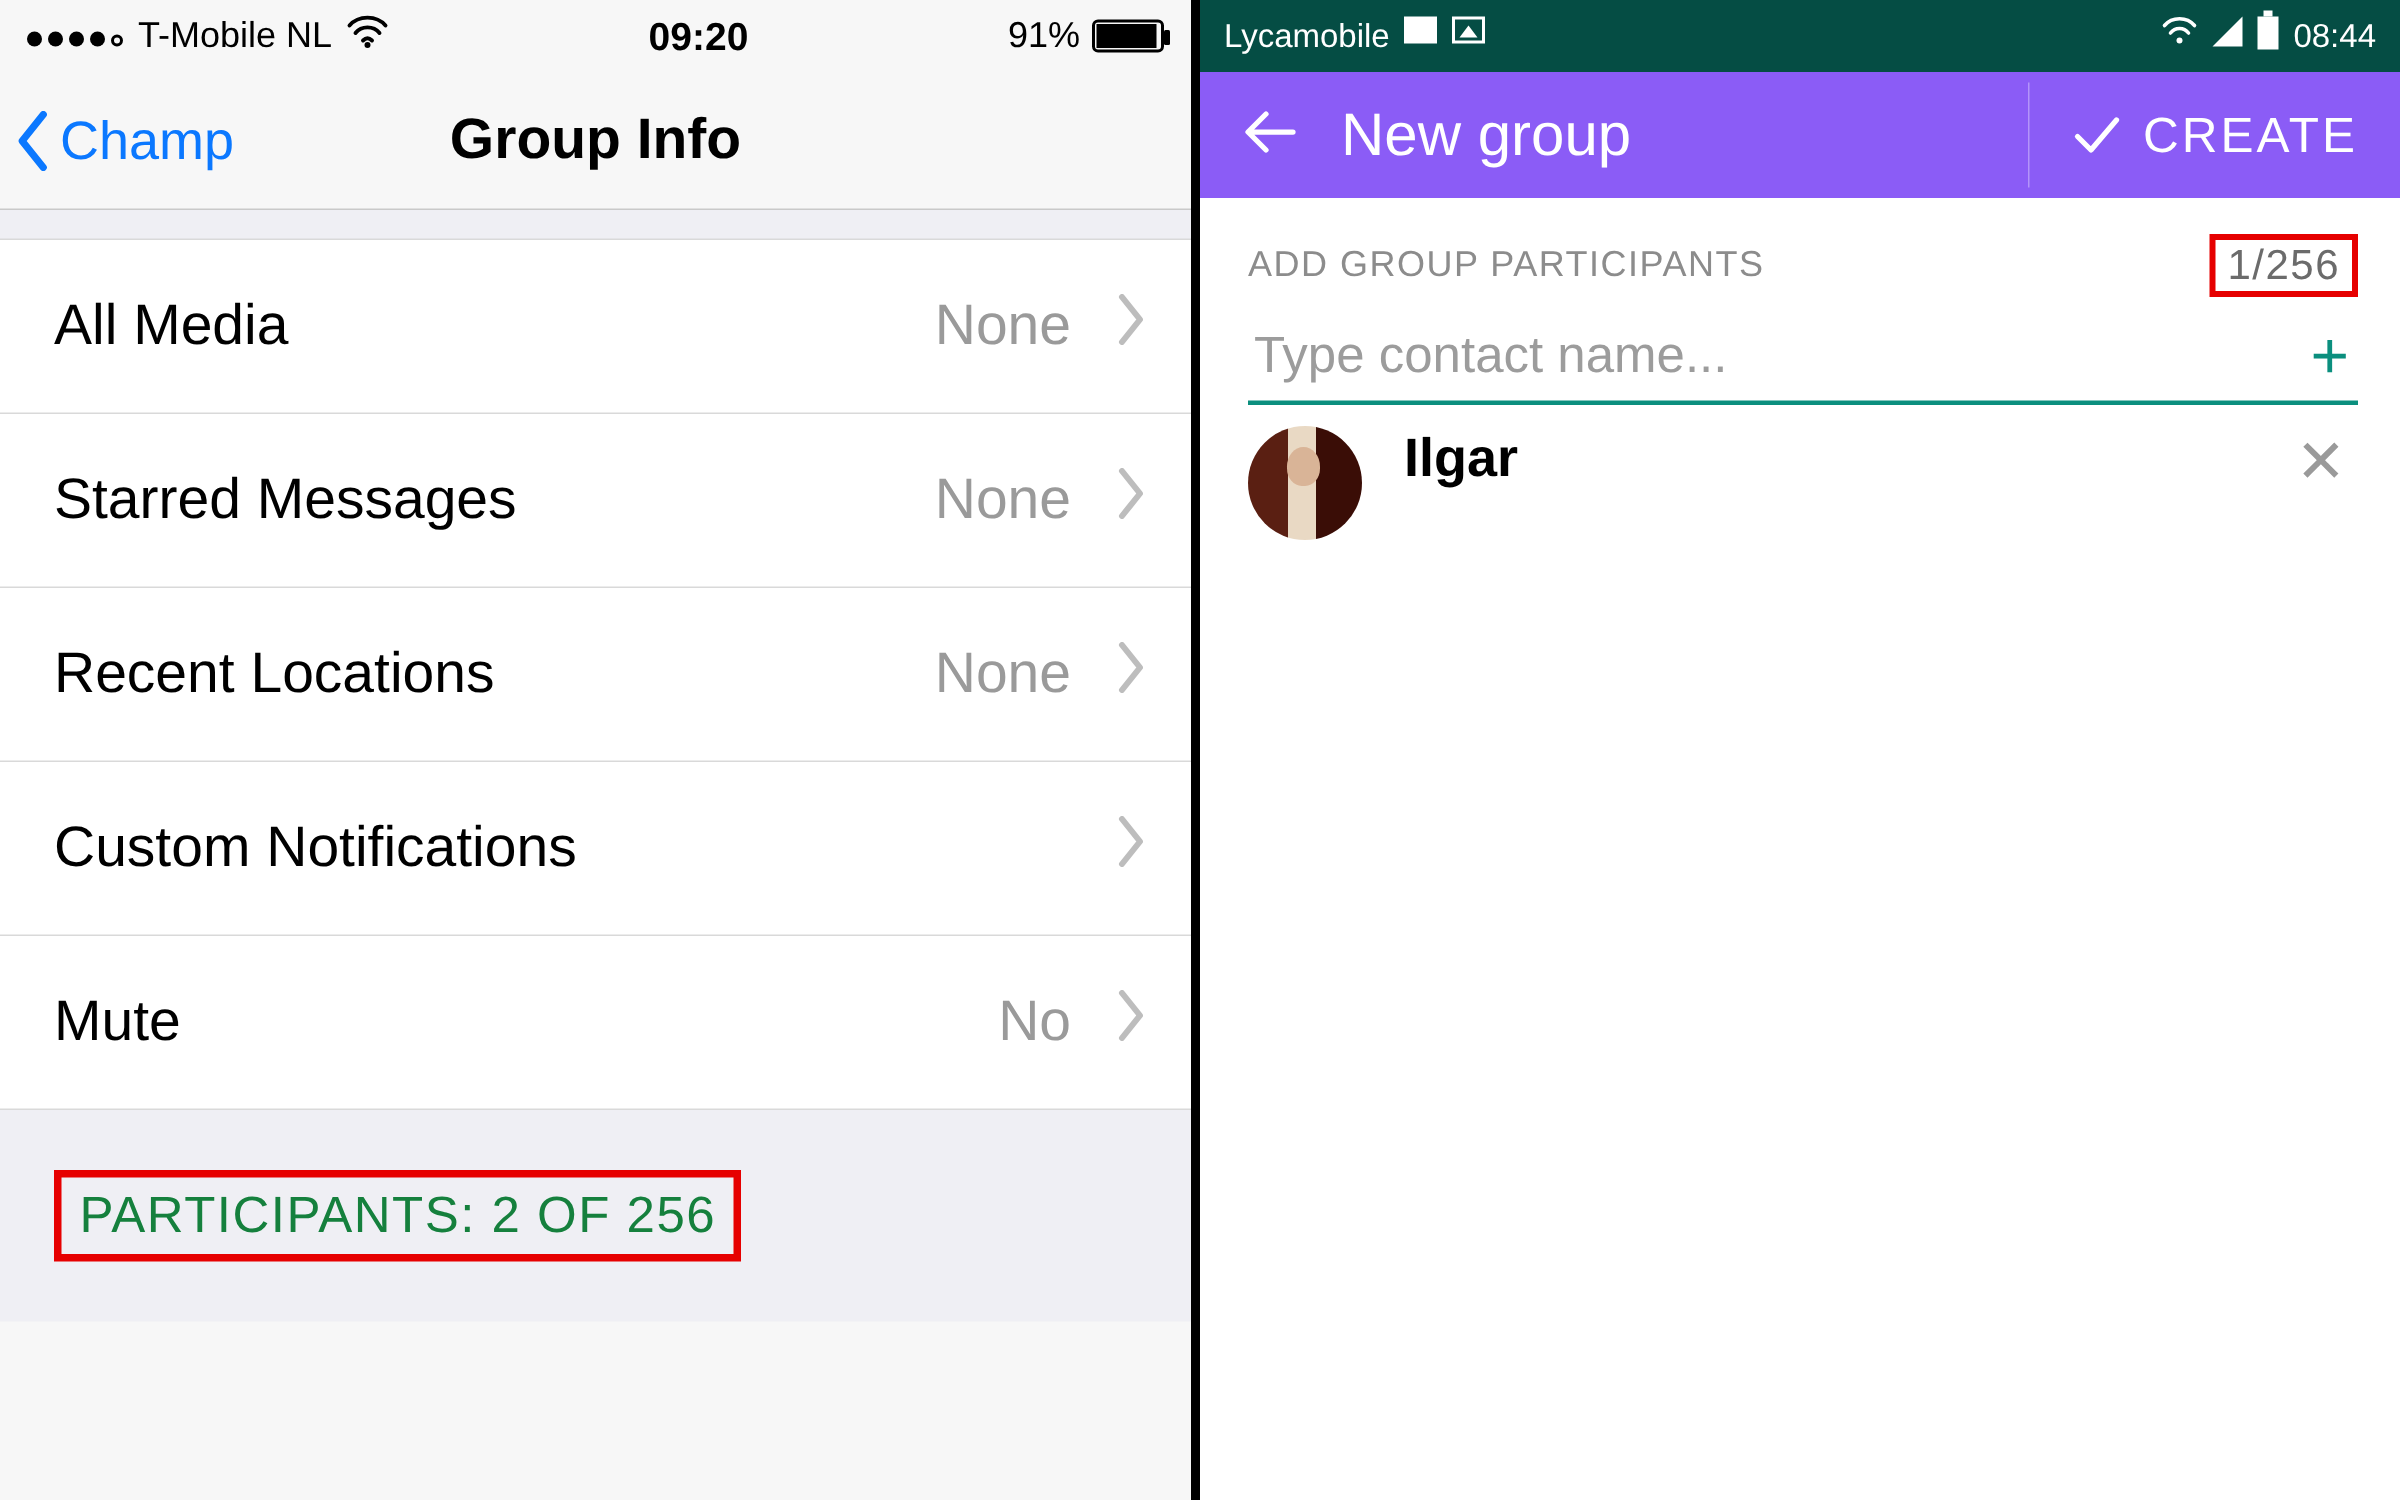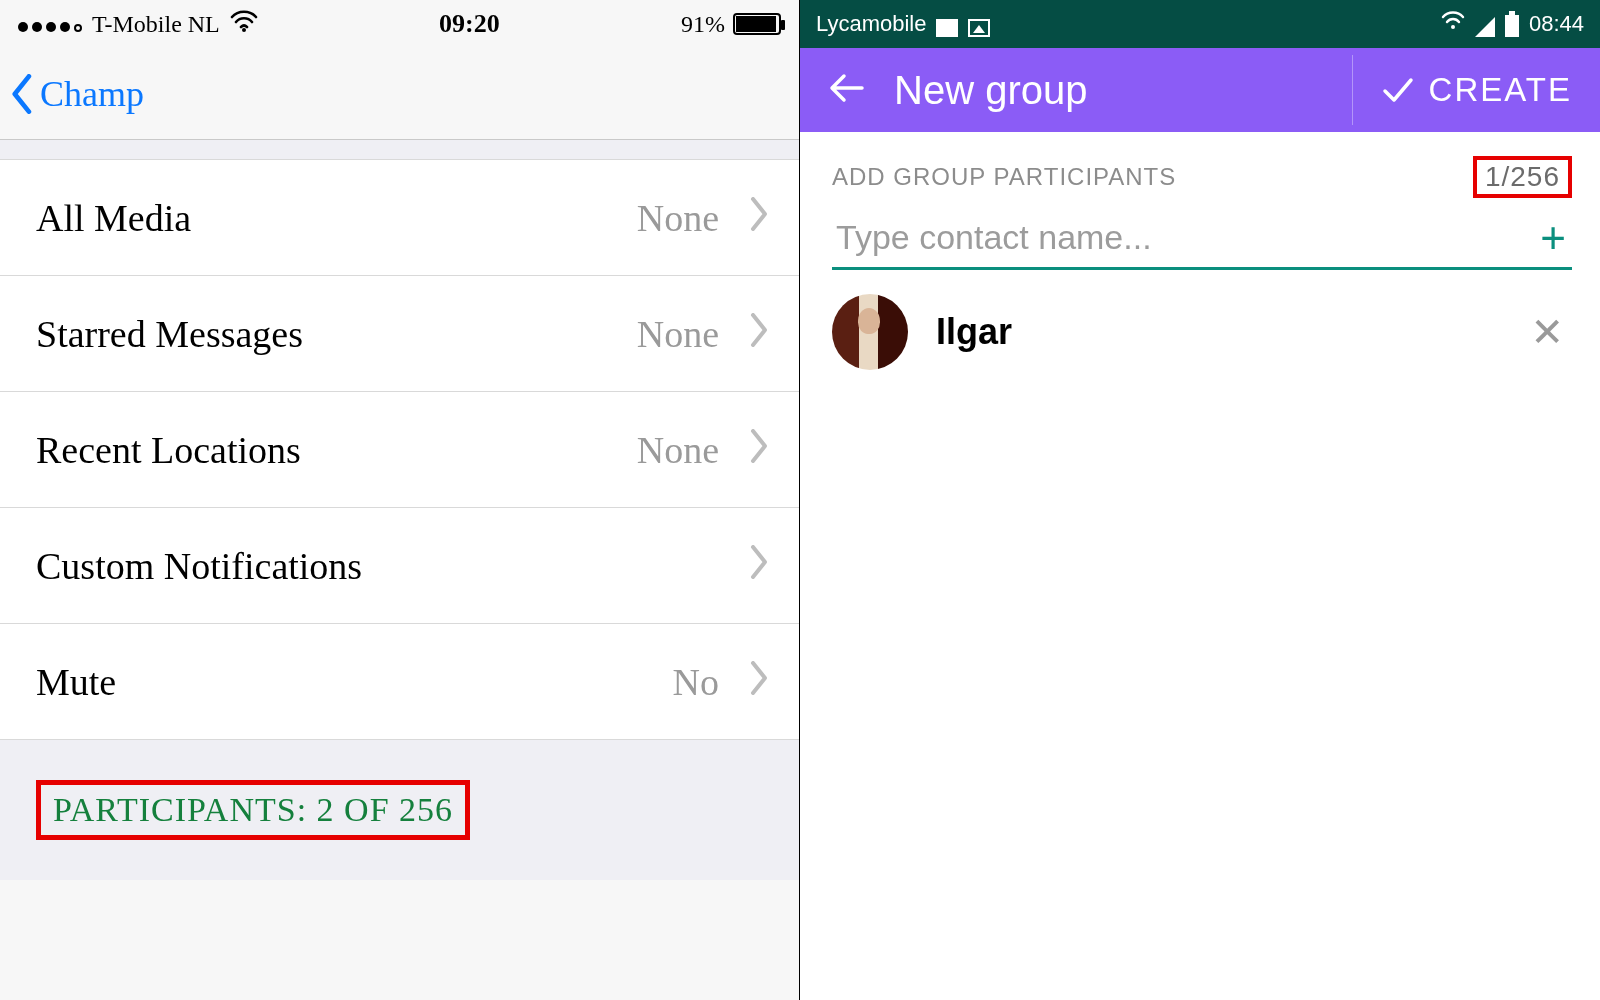--- a/index.html
+++ b/index.html
@@ -1,19 +1,19 @@
 <!DOCTYPE html>
 <html><head>
 <meta charset="utf-8">
 <style>
   * { box-sizing: border-box; margin: 0; padding: 0; }
   html, body { width: 1600px; height: 1000px; font-family: -apple-system, "Helvetica Neue", Arial, sans-serif; }
   body { display: flex; background:#fff; }
   .pane { height:100%; position:relative; overflow:hidden; }
-  .pane.left  { width: 50%; border-right:1px solid #000000; background:#f7f7f7;font-family:Liberation Serif, serif; }
+  .pane.left  { width: 50%; border-right:6px solid #000000; background:#f7f7f7; }
   .pane.right { width: 50%; background:#fff; }
 
   
   .ios-status { height:48px; background:#f7f7f7; display:flex; align-items:center; justify-content:space-between; padding:0 18px; font-size:24px; color:#000; }
   .ios-status .dots span{ display:inline-block; width:10px; height:10px; border-radius:50%; background:#000; margin-right:4px;}
   .ios-status .dots span.hollow{ background:transparent; border:2px solid #000; width:8px; height:8px;}
   .ios-status .carrier{ font-size:24px; margin-left:6px;}
   .ios-status .wifi{ margin-left:10px;}
   .ios-status .time{ font-weight:600; font-size:26px;}
   .ios-status .right-cluster{ display:flex; align-items:center; gap:8px;text-align:center;}
@@ -28,21 +28,21 @@
   .ios-row{ display:flex; align-items:center; justify-content:space-between; padding:0 30px 0 36px; height:116px; border-bottom:1px solid #d9d9d9; font-size:38px; color:#000; cursor:pointer;}
   .ios-row .row-right{ display:flex; align-items:center; gap:30px; color:#9a9a9a; font-size:38px;}
   .ios-row .chev svg{ width:20px; height:34px; }
   .ios-row .chev path{ stroke:#bdbdbd; }
   .ios-section{ background:#efeff4; padding:40px 30px 40px 36px; }
   .ios-section .participants{ display:inline-block; font-size:34px; letter-spacing:1px; color:#15803d; border:5px solid #e60000; padding:6px 12px;}
   .ios-gap{ height:20px; background:#efeff4; border-bottom:1px solid #d9d9d9;}
 
   
   .and-status{ height:48px; background:#054d44; color:#fff; display:flex; align-items:center; justify-content:space-between; padding:0 16px; font-size:22px;}
-  .and-status .l, .and-status .r { display:flex; align-items:flex-end; gap:10px; }
+  .and-status .l, .and-status .r { display:flex; align-items:flex-start; gap:10px; }
   .and-status .small-ic{ width:22px; height:18px; background:#fff; display:inline-block;}
   .and-status .pic{ width:22px; height:18px; border:2px solid #fff; display:inline-block; position:relative;}
   .and-status .pic::after{ content:""; position:absolute; left:3px; bottom:2px; width:0; height:0; border-left:6px solid transparent; border-right:6px solid transparent; border-bottom:8px solid #fff;}
   .and-status .tri{ width:0; height:0; border-left:20px solid transparent; border-bottom:20px solid #fff; display:inline-block;}
   .and-status .batt{ width:14px; height:22px; background:#fff; position:relative;}
   .and-status .batt::before{ content:""; position:absolute; top:-4px; left:4px; width:6px; height:4px; background:#fff;}
   .and-appbar{ height:84px; background:#8b5cf6; color:#fff; display:flex; align-items:center; justify-content:space-between; padding:0 28px;}
   .and-appbar .l{ display:flex; align-items:center; gap:26px;}
   .and-appbar .title{ font-size:40px; font-weight:500;}
   .and-appbar .back-ic{ cursor:pointer;}
@@ -50,21 +50,21 @@
   .and-appbar .create{ display:flex; align-items:center; gap:14px; cursor:pointer; padding-left:28px; border-left:1px solid rgba(255,255,255,0.35); height:70px;}
   .and-appbar .create .lbl{ font-size:33px; font-weight:400; letter-spacing:2px;}
   .and-appbar .create svg{ width:34px; height:34px;}
   .and-sub{ display:flex; align-items:center; justify-content:space-between; padding:24px 28px 6px 32px; color:#8c8c8c; font-size:24px; letter-spacing:1px;}
   .and-sub .count{ border:4px solid #e60000; color:#6b6b6b; font-size:28px; padding:1px 8px;}
   .and-input-row{ display:flex; align-items:center; padding:4px 28px 0 32px;}
   .and-input-row input{ flex:1; border:none; outline:none; font-size:34px; color:#a16207; padding:10px 4px; background:transparent;}
   .and-input-row input::placeholder{ color:#9c9c9c;}
   .and-input-row .plus{ color:#0b8f7e; font-size:44px; font-weight:300; padding:0 6px; cursor:pointer; line-height:1;}
   .and-underline{ height:3px; background:#0b8f7e; margin:0 28px 0 32px;}
-  .and-contact{ display:flex; align-items:center; padding:24px 28px 8px 32px;}
+  .and-contact{ display:flex; align-items:flex-start; padding:14px 28px 8px 32px;}
   .and-contact .avatar{ width:76px; height:76px; border-radius:50%; overflow:hidden; flex-shrink:0; background:linear-gradient(90deg,#5a1f12 0 35%, #e9d9c4 35% 60%, #3a0d06 60% 100%); position:relative;}
   .and-contact .avatar::after{ content:""; position:absolute; left:26px; top:14px; width:22px; height:26px; background:#d9b497; border-radius:50% 50% 45% 45%;}
   .and-contact .name{ font-size:36px; font-weight:700; color:#000; margin-left:28px; flex:1;}
   .and-contact .remove{ color:#9a9a9a; font-size:40px; cursor:pointer; padding:0 8px;}
 </style>
 </head>
 <body>
 
 <div class="pane left">
   <div class="ios-status">
@@ -89,20 +89,21 @@
     </div>
   </div>
 
   <div class="ios-nav">
     <div class="back">
       <svg viewBox="0 0 20 34">
           <path d="M15 2 L3 17 L15 32" stroke="#0b78ff" stroke-width="4" fill="none" stroke-linecap="round" stroke-linejoin="round"></path>
         </svg>
       <span>Champ</span>
     </div>
+    <div class="title">Group Info</div>
   </div>
 
   <div class="ios-gap"></div>
 
   <div class="ios-list">
     <div class="ios-row">
       <span>All Media</span>
       <span class="row-right">
         <span>None</span>
         <span class="chev"><svg viewBox="0 0 20 34">

